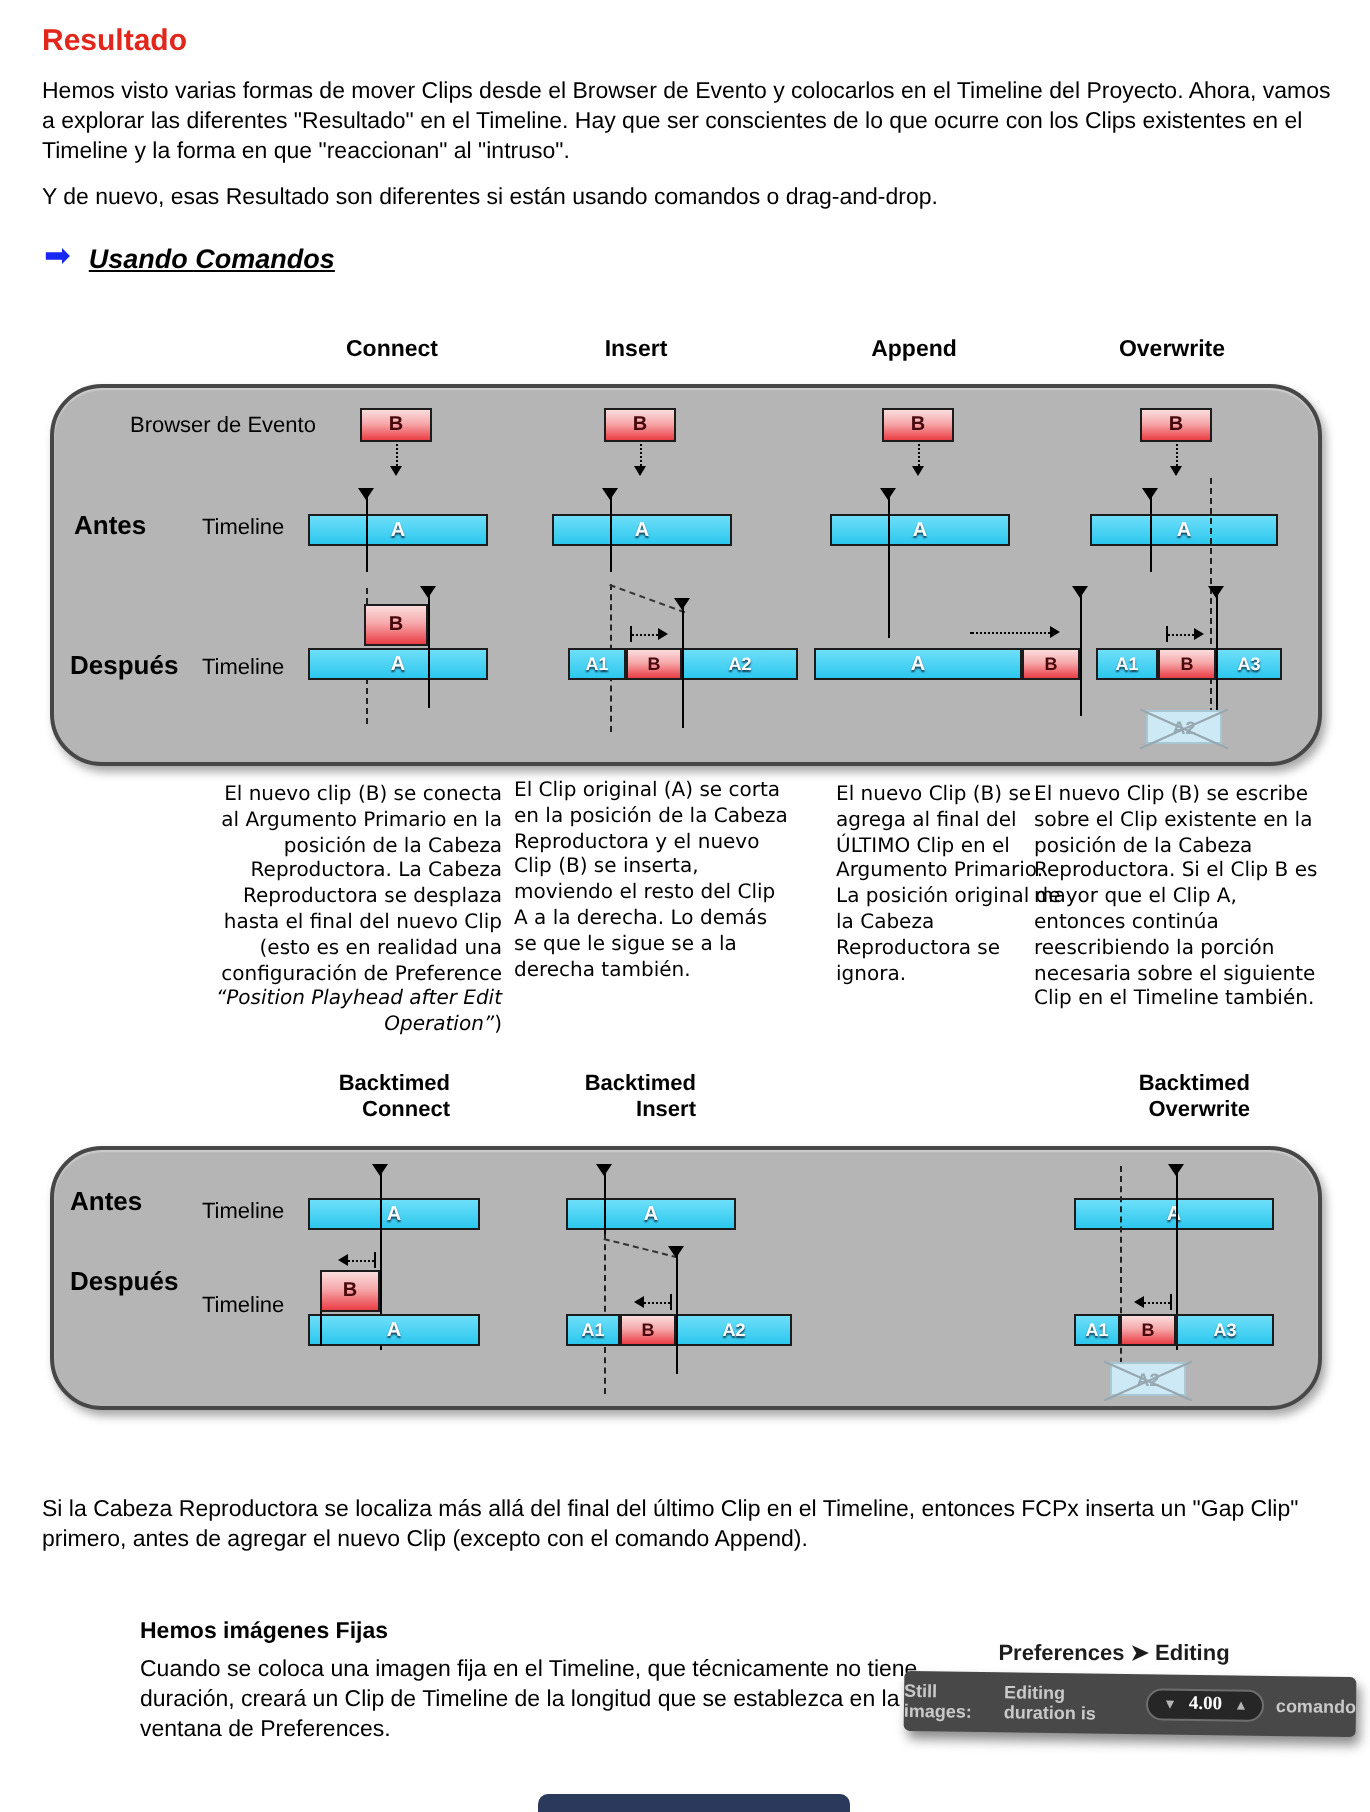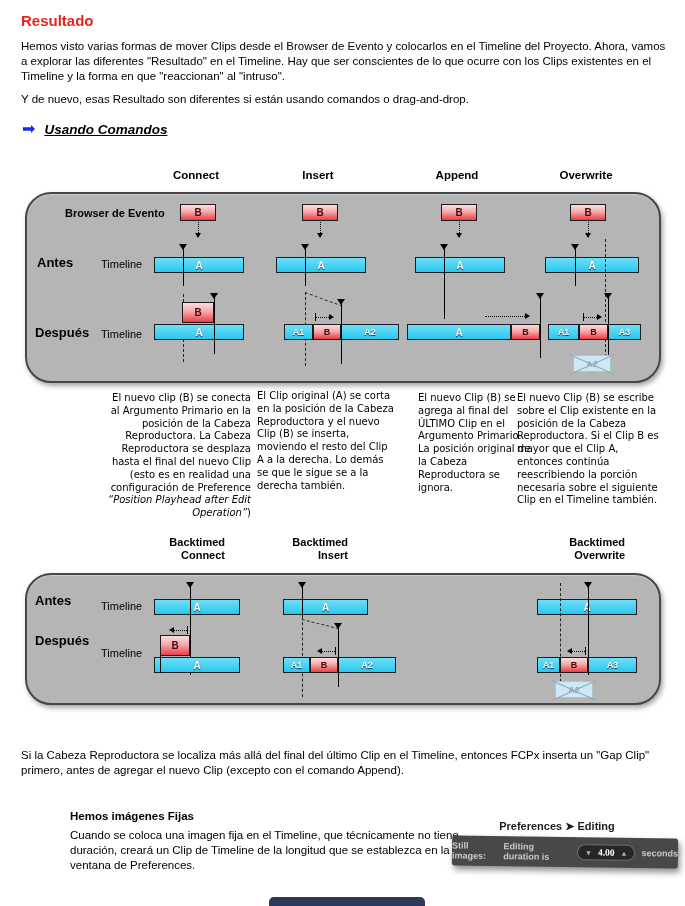--- a/index.html
+++ b/index.html
@@ -67,21 +67,21 @@
     <span class="cmd-title">Usando Comandos</span>
   </div>
 
   <div class="abs colhead" style="left:156px;top:169px;width:80px;">Connect</div>
   <div class="abs colhead" style="left:278px;top:169px;width:80px;">Insert</div>
   <div class="abs colhead" style="left:417px;top:169px;width:80px;">Append</div>
   <div class="abs colhead" style="left:546px;top:169px;width:80px;">Overwrite</div>
 
   <div class="gbox" style="left:25px;top:192px;width:632px;height:187px;">
 
-    <div class="abs dlabel" style="left:38px;top:13px;font-weight:bold;">Browser de Evento</div>
+    <div class="abs dlabel" style="left:38px;top:13px;">Browser de Evento</div>
     <div class="clip red" style="left:153px;top:10px;width:36px;height:17px;">B</div>
     <div class="clip red" style="left:275px;top:10px;width:36px;height:17px;">B</div>
     <div class="clip red" style="left:414px;top:10px;width:36px;height:17px;">B</div>
     <div class="clip red" style="left:543px;top:10px;width:36px;height:17px;">B</div>
 
     <div class="dotv" style="left:171px;top:28px;height:11px;"></div>
     <div class="tri-down" style="left:168px;top:39px;"></div>
     <div class="dotv" style="left:293px;top:28px;height:11px;"></div>
     <div class="tri-down" style="left:290px;top:39px;"></div>
     <div class="dotv" style="left:432px;top:28px;height:11px;"></div>
@@ -217,18 +217,18 @@
   <div class="abs pref-path" style="left:477px;top:820px;width:160px;">Preferences ➤ Editing</div>
 
   <div class="strip" style="left:452px;top:837px;width:226px;height:30px;">
     <span>Still images:</span>
     <span>Editing duration is</span>
     <span class="pill">
       <span class="arr">▼</span>
       <span class="val">4.00</span>
       <span class="arr">▲</span>
     </span>
-    <span>seconds</span>
+    <span>comando</span>
   </div>
 
   <div class="footer-bar" style="left:269px;top:897px;width:156px;height:9px;"></div>
 
 </div>
 
 </body></html>

